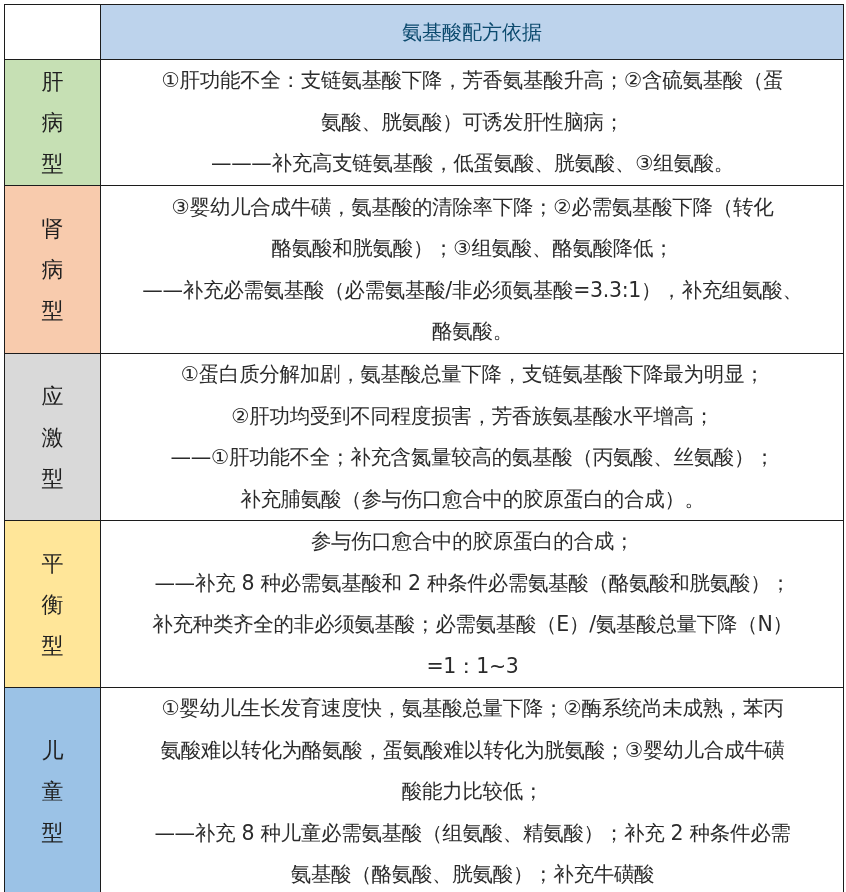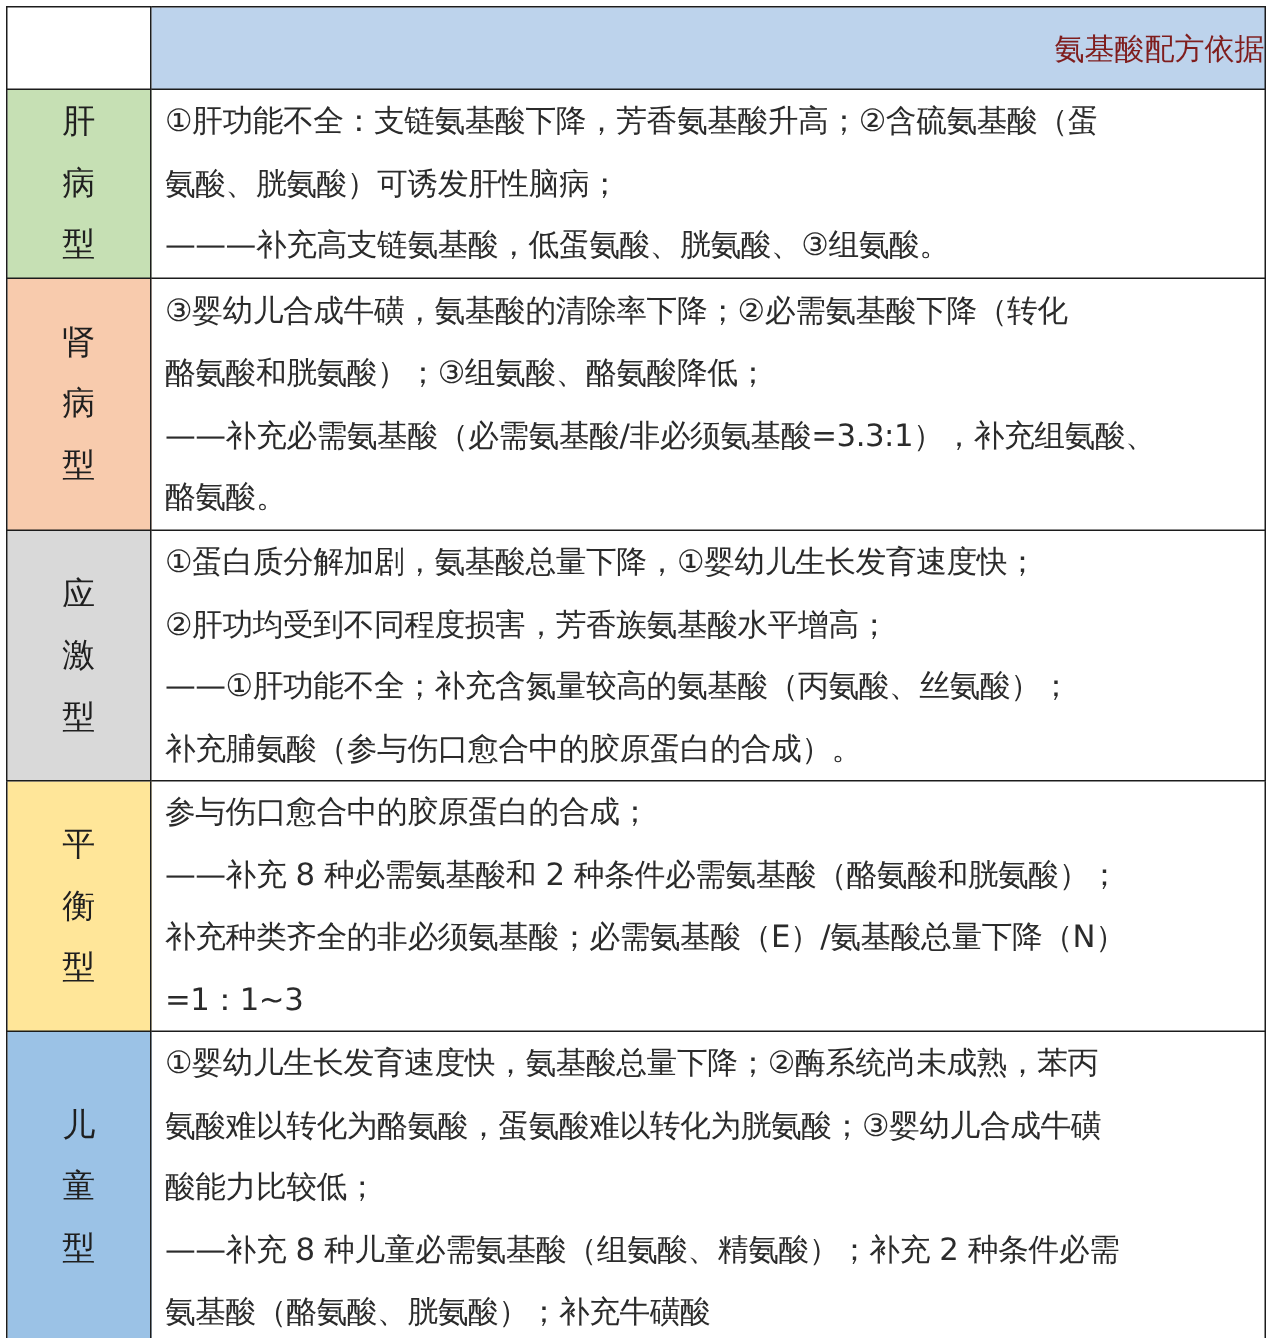--- a/index.html
+++ b/index.html
@@ -4,27 +4,27 @@
 <style>
   html, body { margin: 0; padding: 0; background: #ffffff; }
   body { width: 846px; height: 892px; position: relative; overflow: hidden;
          font-family: "DejaVu Sans", "Liberation Sans", sans-serif; color: #262626; }
   table.main { position: absolute; left: 4px; top: 4px; width: 839px;
                border-collapse: collapse; table-layout: fixed; }
   table.main td { border: 1.5px solid #1c1c1c; padding: 0; vertical-align: middle; }
   col.c1 { width: 96px; }
   col.c2 { width: 743px; }
   .hdr-blank { background: #ffffff; height: 54px; }
-  .hdr-title { background: #bdd3ec; height: 54px; text-align: right;
-               font-size: 20px; color: #7f1d1d; }
+  .hdr-title { background: #bdd3ec; height: 54px; text-align: center;
+               font-size: 20px; color: #0c4a6e; }
   .label { text-align: center; font-size: 22px; color: #1f1f1f; }
   .label span { display: block; line-height: 41px; }
   .content { font-size: 20.5px; line-height: 41.5px; padding: 0 8px 0 9px !important;
              color: #2b2b2b; letter-spacing: -0.3px; }
-  .content div { white-space: nowrap; }
+  .content div { white-space: nowrap; text-align: center; }
 </style>
 </head>
 <body>
 
 <table class="main">
   <colgroup>
       <col class="c1">
       <col class="c2">
     </colgroup>
   <tbody>
@@ -60,21 +60,21 @@
     </td>
   </tr>
 
   <tr style="height:165px">
     <td class="label" style="background:#d9d9d9">
       <span>应</span>
       <span>激</span>
       <span>型</span>
     </td>
     <td class="content">
-      <div>①蛋白质分解加剧，氨基酸总量下降，①婴幼儿生长发育速度快；</div>
+      <div>①蛋白质分解加剧，氨基酸总量下降，支链氨基酸下降最为明显；</div>
       <div>②肝功均受到不同程度损害，芳香族氨基酸水平增高；</div>
       <div>——①肝功能不全；补充含氮量较高的氨基酸（丙氨酸、丝氨酸）；</div>
       <div>补充脯氨酸（参与伤口愈合中的胶原蛋白的合成）。</div>
     </td>
   </tr>
 
   <tr style="height:166px">
     <td class="label" style="background:#ffe699">
       <span>平</span>
       <span>衡</span>

